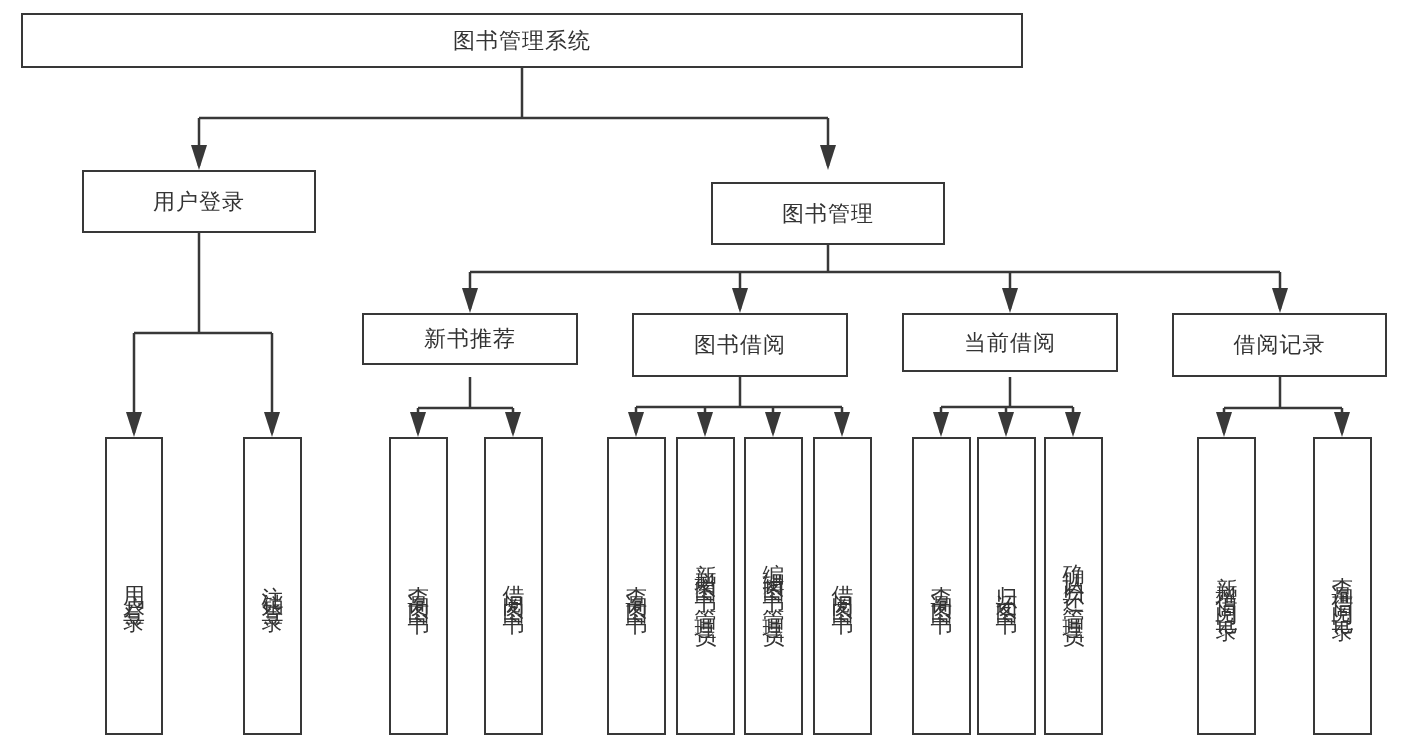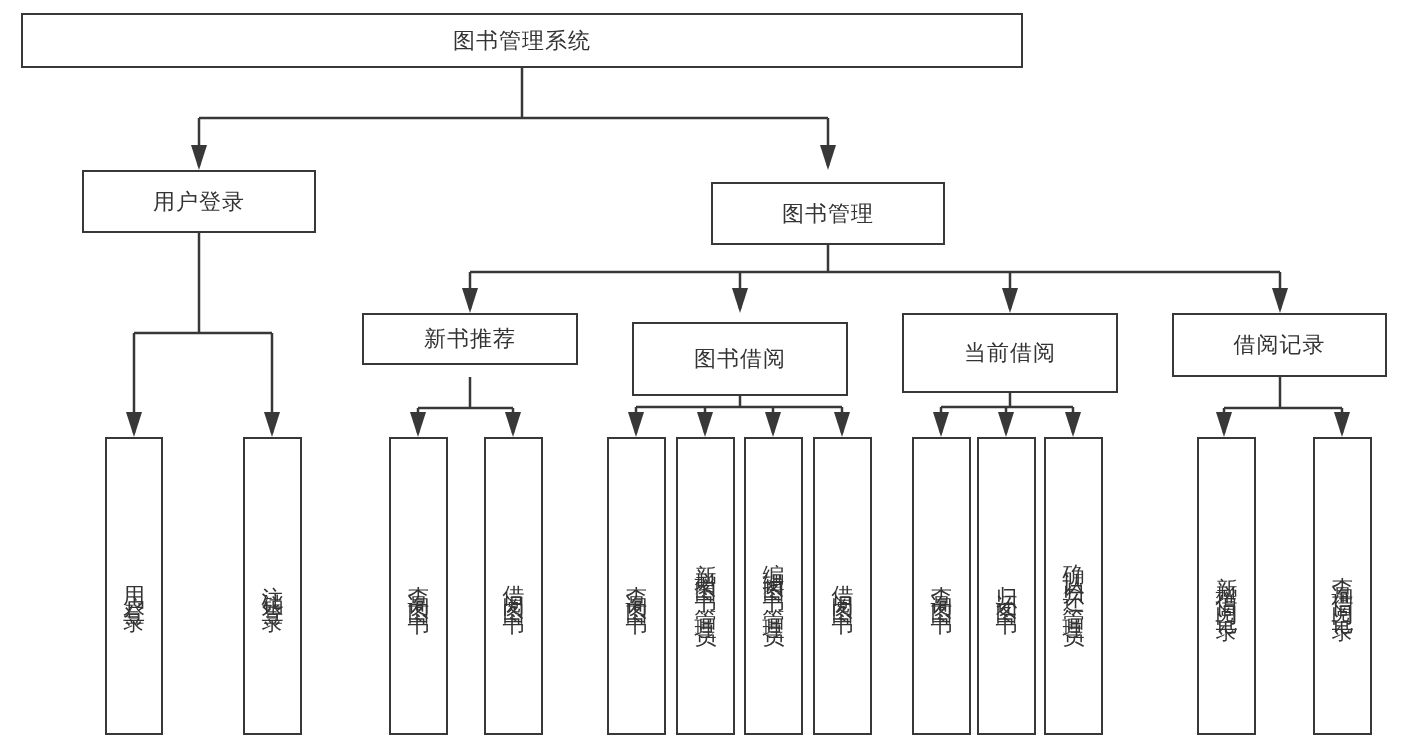--- a/index.html
+++ b/index.html
@@ -109,24 +109,24 @@
   <div class="node h" style="left:82px; top:170px; width:234px; height:63px;">
     <span>用户登录</span>
   </div>
   <div class="node h" style="left:711px; top:170px; width:234px; height:63px;margin-top:12px;">
     <span>图书管理</span>
   </div>
 
   <div class="node h" style="left:362px; top:313px; width:216px; height:52px;">
     <span>新书推荐</span>
   </div>
-  <div class="node h" style="left:632px; top:322px; width:216px; height:74px;">
+  <div class="node h" style="left:632px; top:313px; width:216px; height:64px;">
     <span>图书借阅</span>
   </div>
-  <div class="node h" style="left:902px; top:313px; width:216px; height:80px;">
+  <div class="node h" style="left:902px; top:313px; width:216px; height:59px;">
     <span>当前借阅</span>
   </div>
   <div class="node h" style="left:1172px; top:313px; width:215px; height:64px;">
     <span>借阅记录</span>
   </div>
 
   <div class="node v" style="left:105px; top:437px; width:58px; height:298px;">
     <span>用户登录</span>
   </div>
   <div class="node v" style="left:243px; top:437px; width:59px; height:298px;">

